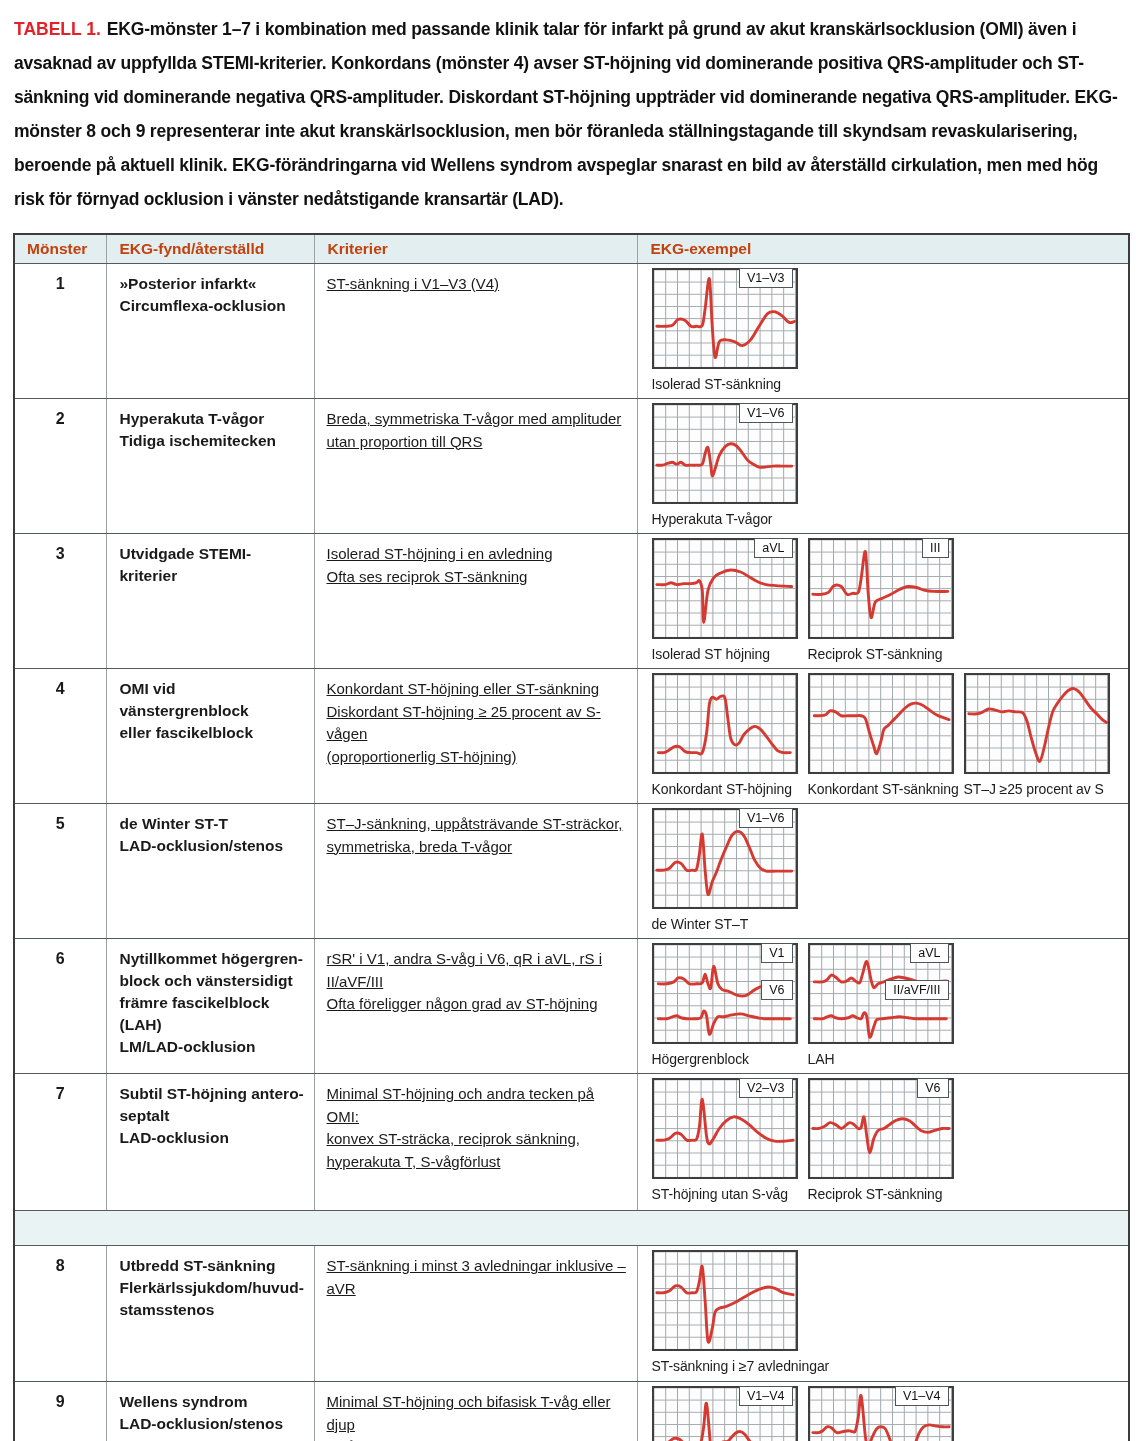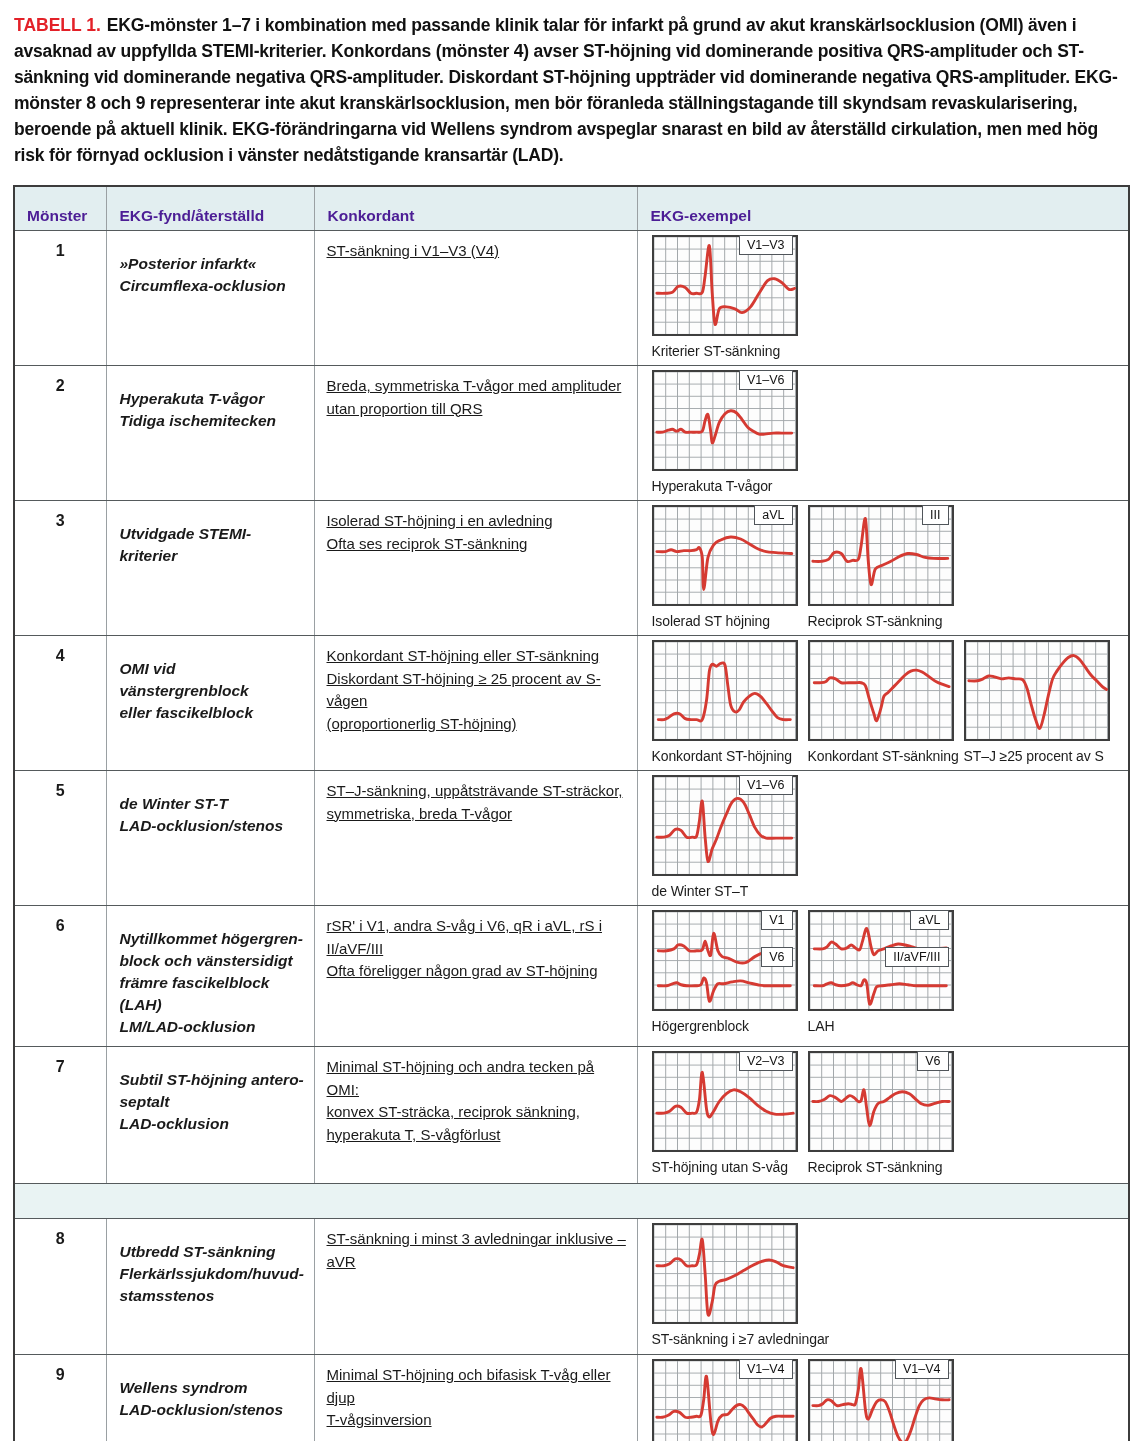--- a/index.html
+++ b/index.html
@@ -1,34 +1,34 @@
 <!DOCTYPE html>
 <html><head>
 <meta charset="utf-8">
 <style>
   html,body{margin:0;padding:0;background:#fff;}
   body{width:1136px;font-family:"Liberation Sans","DejaVu Sans",sans-serif;color:#1a1a1a;}
   .page{width:1136px;box-sizing:border-box;padding:12px 8px 14px 13px;}
 
   
-  .intro{margin:0 0 17px 1px;width:1114px;font-size:17.5px;line-height:26px;font-weight:700;
+  .intro{margin:0 0 17px 1px;width:1114px;font-size:17.5px;line-height:34px;font-weight:700;
          letter-spacing:-0.2px;color:#111;}
   .intro-label{color:#e32128;margin-right:6px;letter-spacing:0;}
 
   
   table.ekg{border-collapse:collapse;width:1115px;table-layout:fixed;border:2px solid #3c3c3c;}
   col.c1{width:92px;} col.c2{width:208px;} col.c3{width:323px;} col.c4{width:492px;}
   th,td{border-left:1.6px solid #9aa0a3;border-right:1.6px solid #9aa0a3;
         border-top:1.8px solid #555a5c;border-bottom:1.8px solid #555a5c;
         vertical-align:top;box-sizing:border-box;}
-  thead th{background:#e2eef0;font-weight:700;font-size:15.5px;color:#4c1d95;
-           text-align:left;padding:20px 6px 5px 13px;height:27px;}
+  thead th{background:#e2eef0;font-weight:700;font-size:15.5px;color:#c2410c;
+           text-align:left;padding:5px 6px 5px 13px;height:27px;}
   thead th.center{text-align:center;padding-left:0;}
   td.num{text-align:center;font-weight:700;font-size:16px;padding-top:11px;}
-  td.finding{font-weight:700;font-size:15.5px;line-height:1.42;padding:22px 8px 8px 13px;white-space:pre-line;font-style:italic;}
+  td.finding{font-weight:700;font-size:15.5px;line-height:1.42;padding:9px 8px 8px 13px;white-space:pre-line;}
   td.criteria{font-weight:400;font-size:15px;line-height:1.5;padding:9px 8px 8px 12px;white-space:pre-line;text-decoration:underline;}
   td.examples{padding:4px 4px 6px 14px;}
   tr.spacer td{background:#e9f3f3;height:35px;padding:0;}
 
   .ex-wrap{display:flex;flex-direction:row;gap:14px;align-items:flex-start;}
   .ekg-example{display:flex;flex-direction:column;width:142px;flex:0 0 auto;}
   .panel{position:relative;width:142px;height:97px;background-color:#fdfdfd;
          border:2px solid #3e3e3e;
          background-image:linear-gradient(to right,#a2a7aa 1.2px,transparent 1.2px),
                           linear-gradient(to bottom,#a2a7aa 1.2px,transparent 1.2px);
@@ -51,40 +51,40 @@
     <colgroup>
         <col class="c1">
         <col class="c2">
         <col class="c3">
         <col class="c4">
       </colgroup>
     <thead>
       <tr>
         <th class="center">Mönster</th>
         <th>EKG-fynd/återställd</th>
-        <th>Konkordant</th>
+        <th>Kriterier</th>
         <th>EKG-exempel</th>
       </tr>
     </thead>
     <tbody id="tbody">
         <tr style="height: 135px;">
           <td class="num">1</td>
           <td class="finding">»Posterior infarkt«
 Circumflexa-ocklusion</td>
           <td class="criteria">ST-sänkning i V1–V3 (V4)</td>
           <td class="examples">
             <div class="ex-wrap">
               <div class="ekg-example">
                 <div class="panel">
                   <svg viewBox="0 0 100 100" preserveAspectRatio="none">
                     <path d="M 2 58 C 3.00 58.00, 6.17 58.17, 8 58 C 9.83 57.83, 11.50 58.17, 13 57 C 14.50 55.83, 15.50 51.83, 17 51 C 18.50 50.17, 20.50 50.83, 22 52 C 23.50 53.17, 24.67 57.00, 26 58 C 27.33 59.00, 28.67 58.17, 30 58 C 31.33 57.83, 33.00 60.00, 34 57 C 35.00 54.00, 35.17 48.00, 36 40 C 36.83 32.00, 38.17 6.00, 39 9 C 39.83 12.00, 40.33 44.50, 41 58 C 41.67 71.50, 42.17 87.33, 43 90 C 43.83 92.67, 44.67 77.00, 46 74 C 47.33 71.00, 49.17 72.00, 51 72 C 52.83 72.00, 55.17 73.00, 57 74 C 58.83 75.00, 60.17 78.33, 62 78 C 63.83 77.67, 66.00 75.33, 68 72 C 70.00 68.67, 72.00 62.50, 74 58 C 76.00 53.50, 78.17 47.50, 80 45 C 81.83 42.50, 83.33 42.67, 85 43 C 86.67 43.33, 88.33 45.17, 90 47 C 91.67 48.83, 93.50 53.00, 95 54 C 96.50 55.00, 98.33 53.17, 99 53" fill="none" stroke="#d53a32" stroke-width="2.9" stroke-linecap="round" stroke-linejoin="round" vector-effect="non-scaling-stroke"></path>
                   </svg>
                   <div class="lead">V1–V3</div>
                 </div>
-                <div class="caption">Kriterier ST-sänkning</div>
+                <div class="caption">Isolerad ST-sänkning</div>
               </div>
             </div>
           </td>
         </tr>
         <tr style="height: 127px;">
           <td class="num">2</td>
           <td class="finding">Hyperakuta T-vågor
 Tidiga ischemitecken</td>
           <td class="criteria">Breda, symmetriska T-vågor med amplituder utan proportion till QRS</td>
           <td class="examples">

